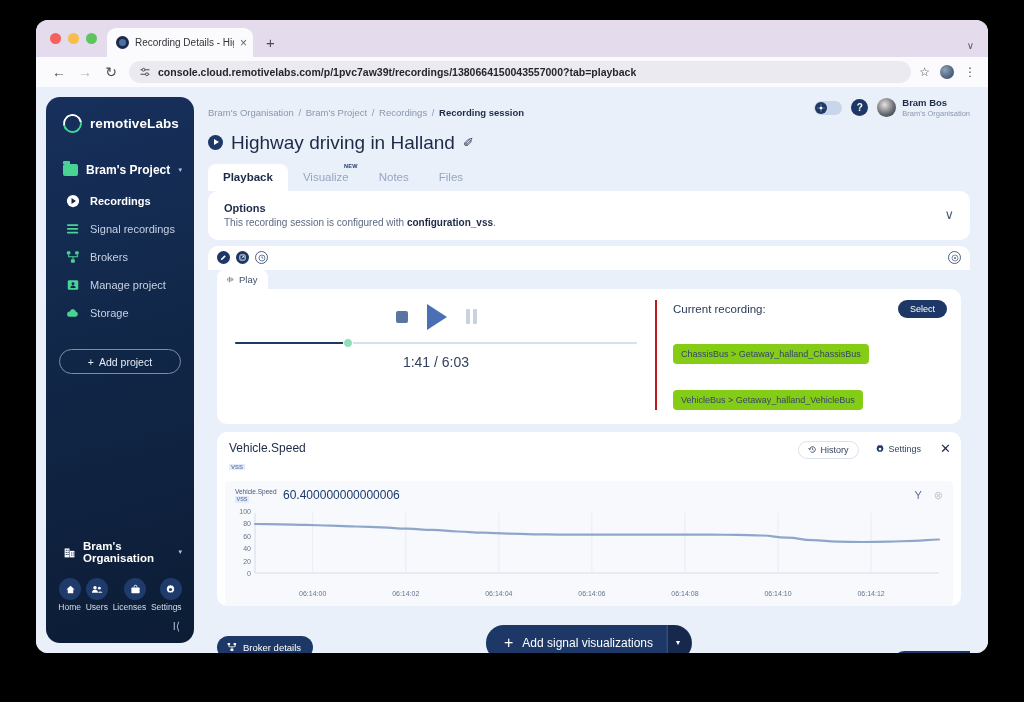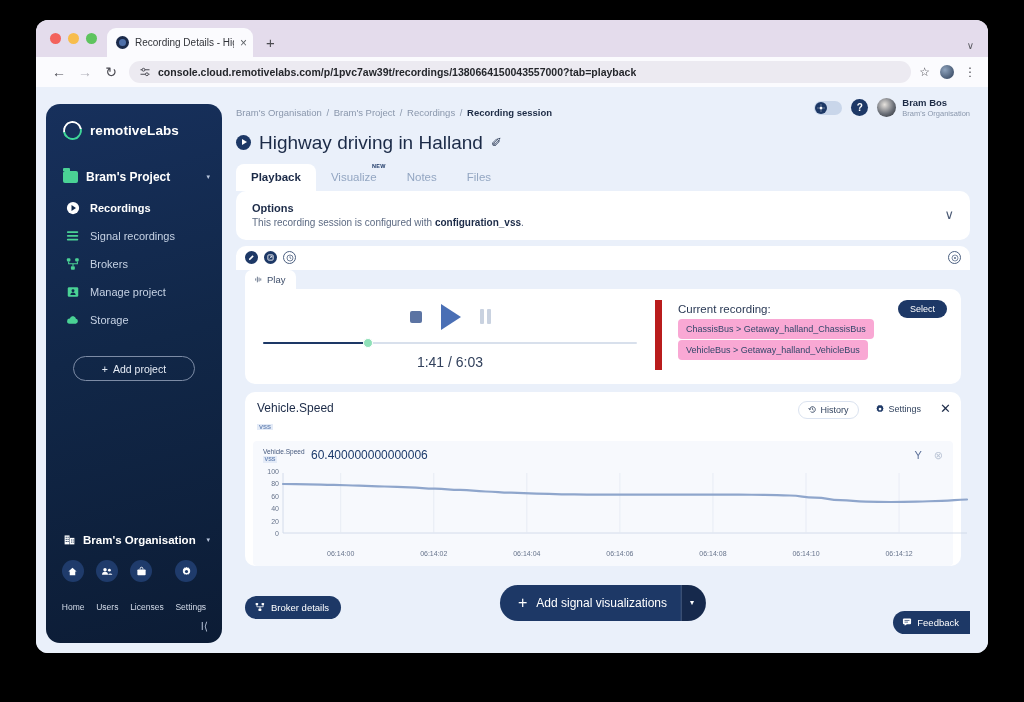--- a/index.html
+++ b/index.html
@@ -73,21 +73,21 @@
   
   #app {
     position:absolute; left:0; top:67px; width:952px; height:566px;
     background:#eaf0fa;
     display:flex;
     overflow:hidden;
   }
 
   
   #sidebar {
-    width: 176px; margin: 17px 0 10px 10px;
+    width: 148px; margin: 10px 0 10px 10px;
     border-radius: 14px;
     background: linear-gradient(165deg,#17305c 0%, #112748 45%, #0c1c35 100%);
     display:flex; flex-direction:column;
     color:#fff; position:relative;
     flex: 0 0 auto;
   }
   #brand { display:flex; align-items:center; gap:8px; padding: 17px 0 0 17px; }
   #brand-name { font-size:13.5px; font-weight:700; letter-spacing:.1px; }
   .logo-ring { width:19px;height:19px;border-radius:50%;
      border:2.2px solid #ffffff; border-right-color:#3ed598; border-bottom-color:#3ed598;
@@ -110,21 +110,21 @@
     border:1px solid #7d8ca6; border-radius:13px;
     display:flex; align-items:center; justify-content:center; gap:5px;
     font-size:10.5px; color:#e6ecf6; cursor:pointer;
   }
 
   #sidebar-bottom { margin-top:auto; padding-bottom: 10px; }
   #org-row { display:flex; align-items:center; gap:7px; padding: 0 12px 0 17px; }
   #org-name { font-size:11.5px; font-weight:700; flex:1; }
   .building-icon { width:13px;height:13px; }
   #org-tools { display:flex; justify-content:space-around; padding: 14px 10px 0; }
-  .tool { display:flex; flex-direction:column; align-items:flex-start; gap:20px; cursor:pointer; }
+  .tool { display:flex; flex-direction:column; align-items:flex-end; gap:2px; cursor:pointer; }
   .tool-circle { width:22px;height:22px;border-radius:50%; background:#1f3b6b;
       display:flex;align-items:center;justify-content:center; }
   .tool-label { font-size:8.5px; color:#d4dcea; }
   #collapse-btn { text-align:right; padding: 8px 14px 0 0; font-size:11px; color:#aebbd0; cursor:pointer; }
 
   
   #main { flex:1; min-width:0; display:flex; flex-direction:column; position:relative; }
 
   #topbar { display:flex; align-items:flex-end; padding: 11px 18px 0 14px; }
   #breadcrumb { font-size:9.5px; color:#8a97ac; flex:1; padding-top:2px; }
@@ -187,26 +187,26 @@
      border-bottom:13px solid transparent; cursor:pointer; }
   .pause-btn { display:flex; gap:3px; cursor:pointer; }
   .pause-btn span { width:4px;height:15px;background:#c9d2e0; border-radius:1px; }
   #scrubber { width:100%; height:10px; position:relative; margin-top:4px; }
   #scrub-track { position:absolute; left:0; right:0; top:4px; height:2.5px; background:#d8e0ec; border-radius:2px; }
   #scrub-fill { position:absolute; left:0; top:4px; height:2.5px; background:#1d3866; border-radius:2px; width:28%; }
   #scrub-knob { position:absolute; left:28%; top:0px; width:10px;height:10px; margin-left:-5px;
      border-radius:50%; background:#8fe0b8; border:1.5px solid #fff; cursor:pointer; }
   #time-label { font-size:14px; color:#32415c; margin-top:6px; }
 
-  #current-rec { width:306px; border-left:7px solid #b91c1c; padding: 0 14px 0 16px; }
+  #current-rec { width:306px; border-left:2px solid #b91c1c; padding: 0 14px 0 16px; }
   #current-rec-head { display:flex; align-items:center; }
   #current-rec-title { font-size:11.5px; color:#2b3a56; flex:1; }
   #select-btn { background:#1d3866; color:#fff; font-size:9px; border-radius:11px;
      padding: 4px 12px; cursor:pointer; }
-  .rec-chip { margin-top:1px; background:#f9a8d4; border-radius:4px; font-size:9px; color:#33466a;
+  .rec-chip { margin-top:26px; background:#84cc16; border-radius:4px; font-size:9px; color:#33466a;
      padding: 5px 8px; display:inline-block; }
 
   
   #chart-card { background:#fff; border-radius:10px; margin: 8px 9px 0; padding: 9px 0 0; }
   #chart-head { display:flex; align-items:flex-start; padding: 0 10px 0 12px; }
   #chart-title-block { flex:1; }
   #chart-title { font-size:12px; color:#1b2a47; }
   #chart-tag { font-size:6px; font-weight:700; color:#6a86b5; background:#e4ebf7;
      display:inline-block; padding:0 2px; margin-top:1px; }
   .chart-btn { display:flex; align-items:center; gap:4px; font-size:9px; color:#33445f;

